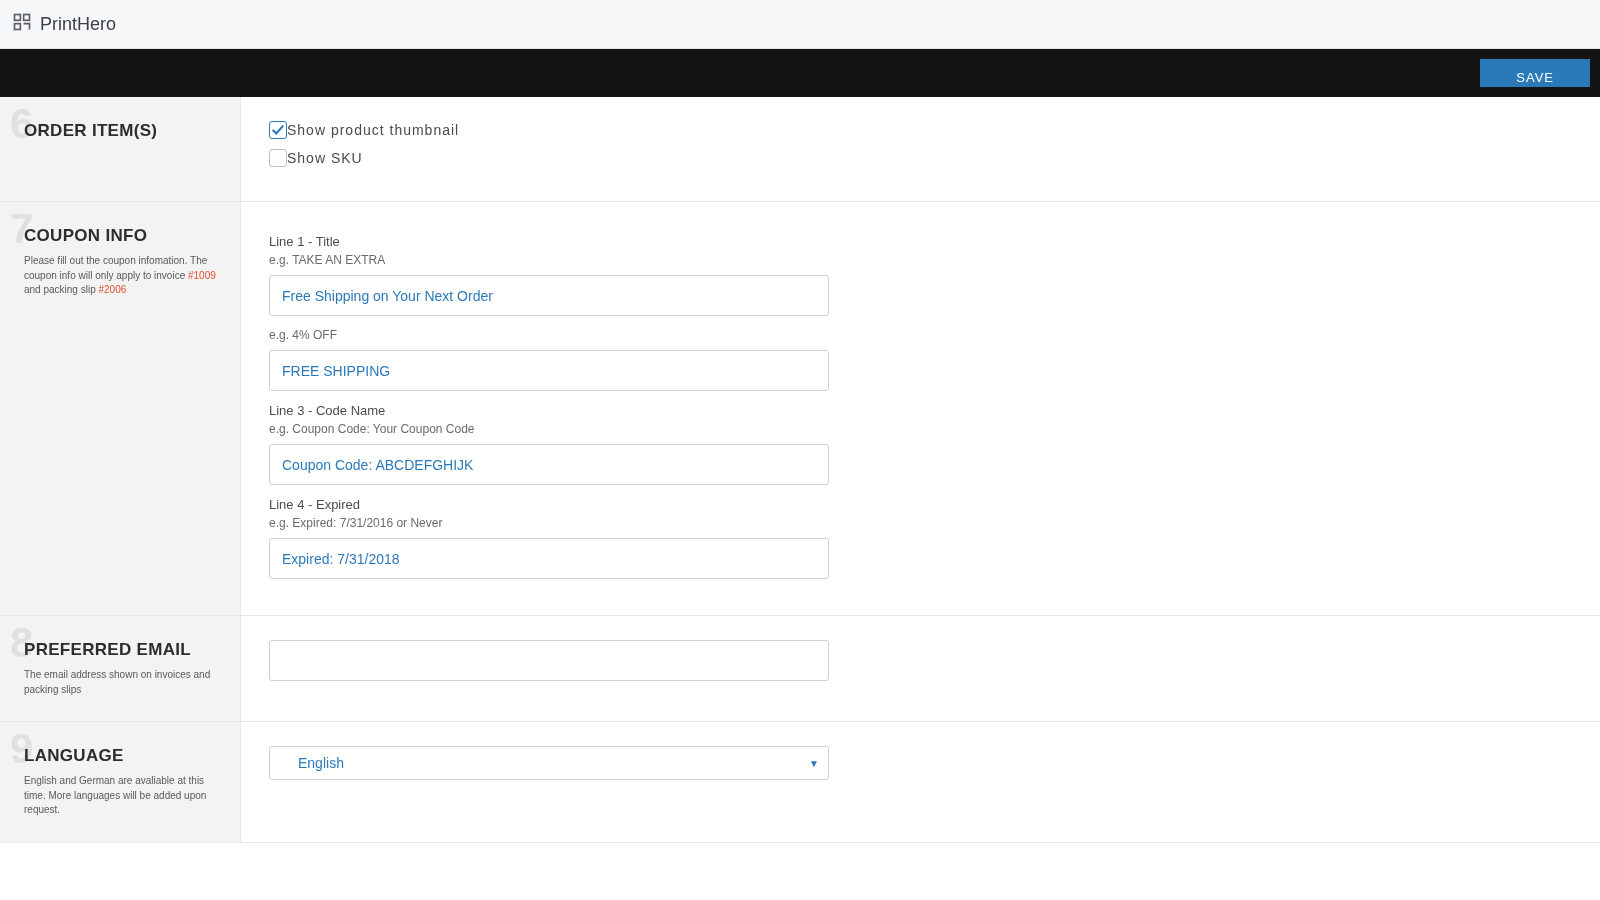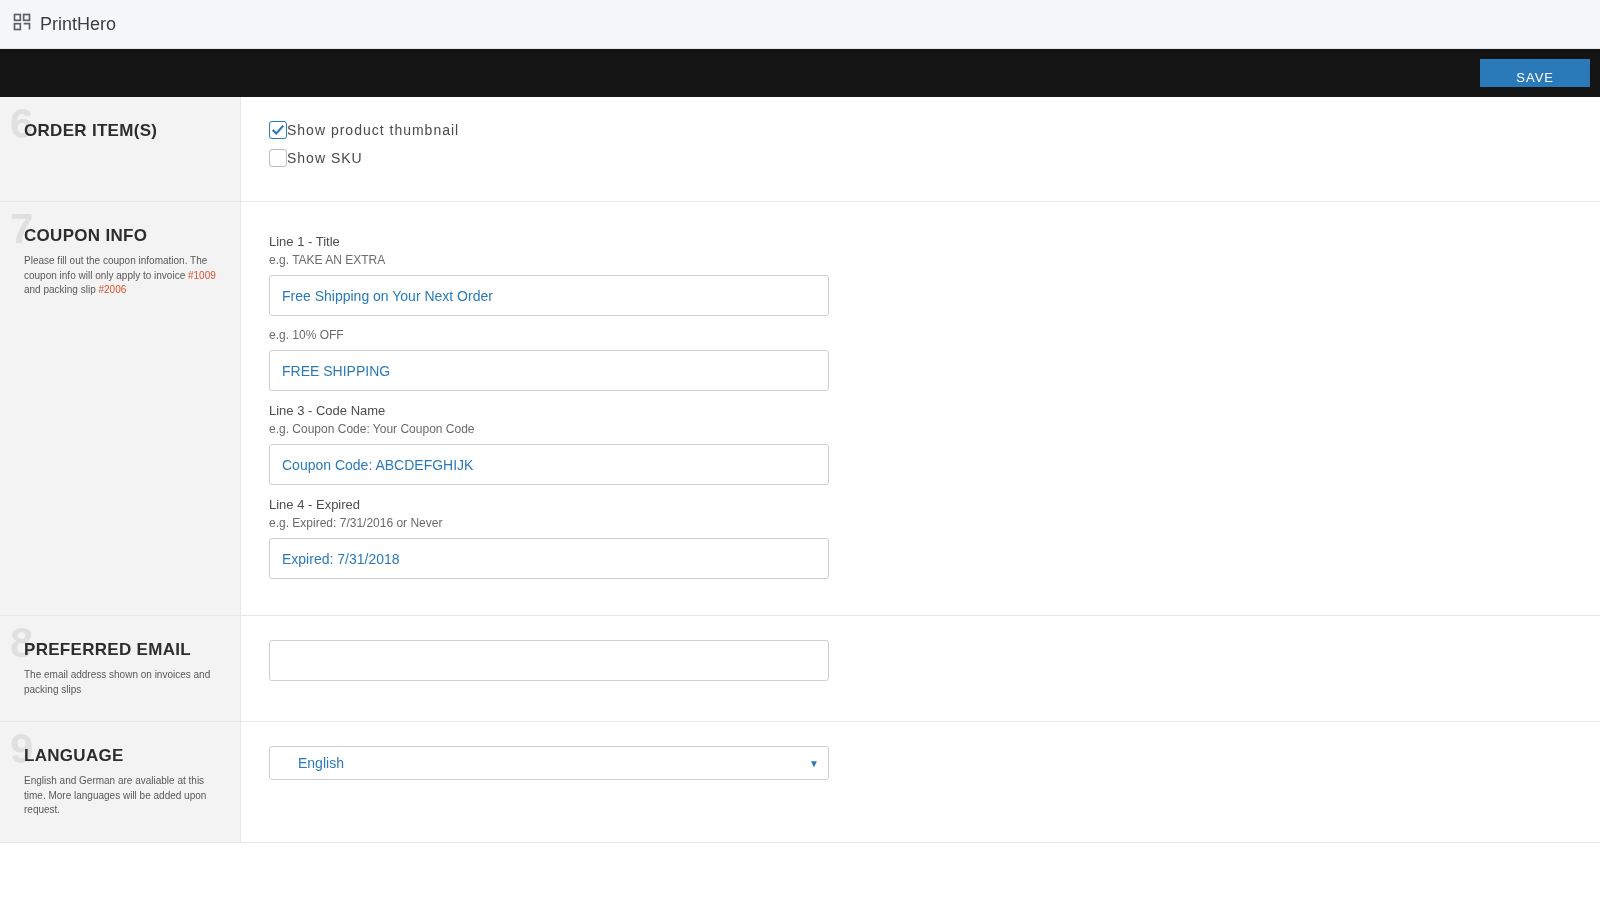--- a/index.html
+++ b/index.html
@@ -94,21 +94,21 @@
         <span>Please fill out the coupon infomation. The coupon info will only apply to invoice </span><span class="highlight">#1009</span><span> and packing slip </span><span class="highlight">#2006</span>
       </div>
     </div>
     <div class="section-main">
       <div class="field-group">
         <div class="field-label">Line 1 - Title</div>
         <div class="field-hint">e.g. TAKE AN EXTRA</div>
         <input class="text-input" value="Free Shipping on Your Next Order" style="">
       </div>
       <div class="field-group">
-        <div class="field-hint">e.g. 10% OFF</div>
+        <div class="field-hint">e.g. 4% OFF</div>
         <input class="text-input" value="FREE SHIPPING" style="">
       </div>
       <div class="field-group">
         <div class="field-label">Line 3 - Code Name</div>
         <div class="field-hint">e.g. Coupon Code: Your Coupon Code</div>
         <input class="text-input" value="Coupon Code: ABCDEFGHIJK" style="">
       </div>
       <div class="field-group">
         <div class="field-label">Line 4 - Expired</div>
         <div class="field-hint">e.g. Expired: 7/31/2016 or Never</div>

